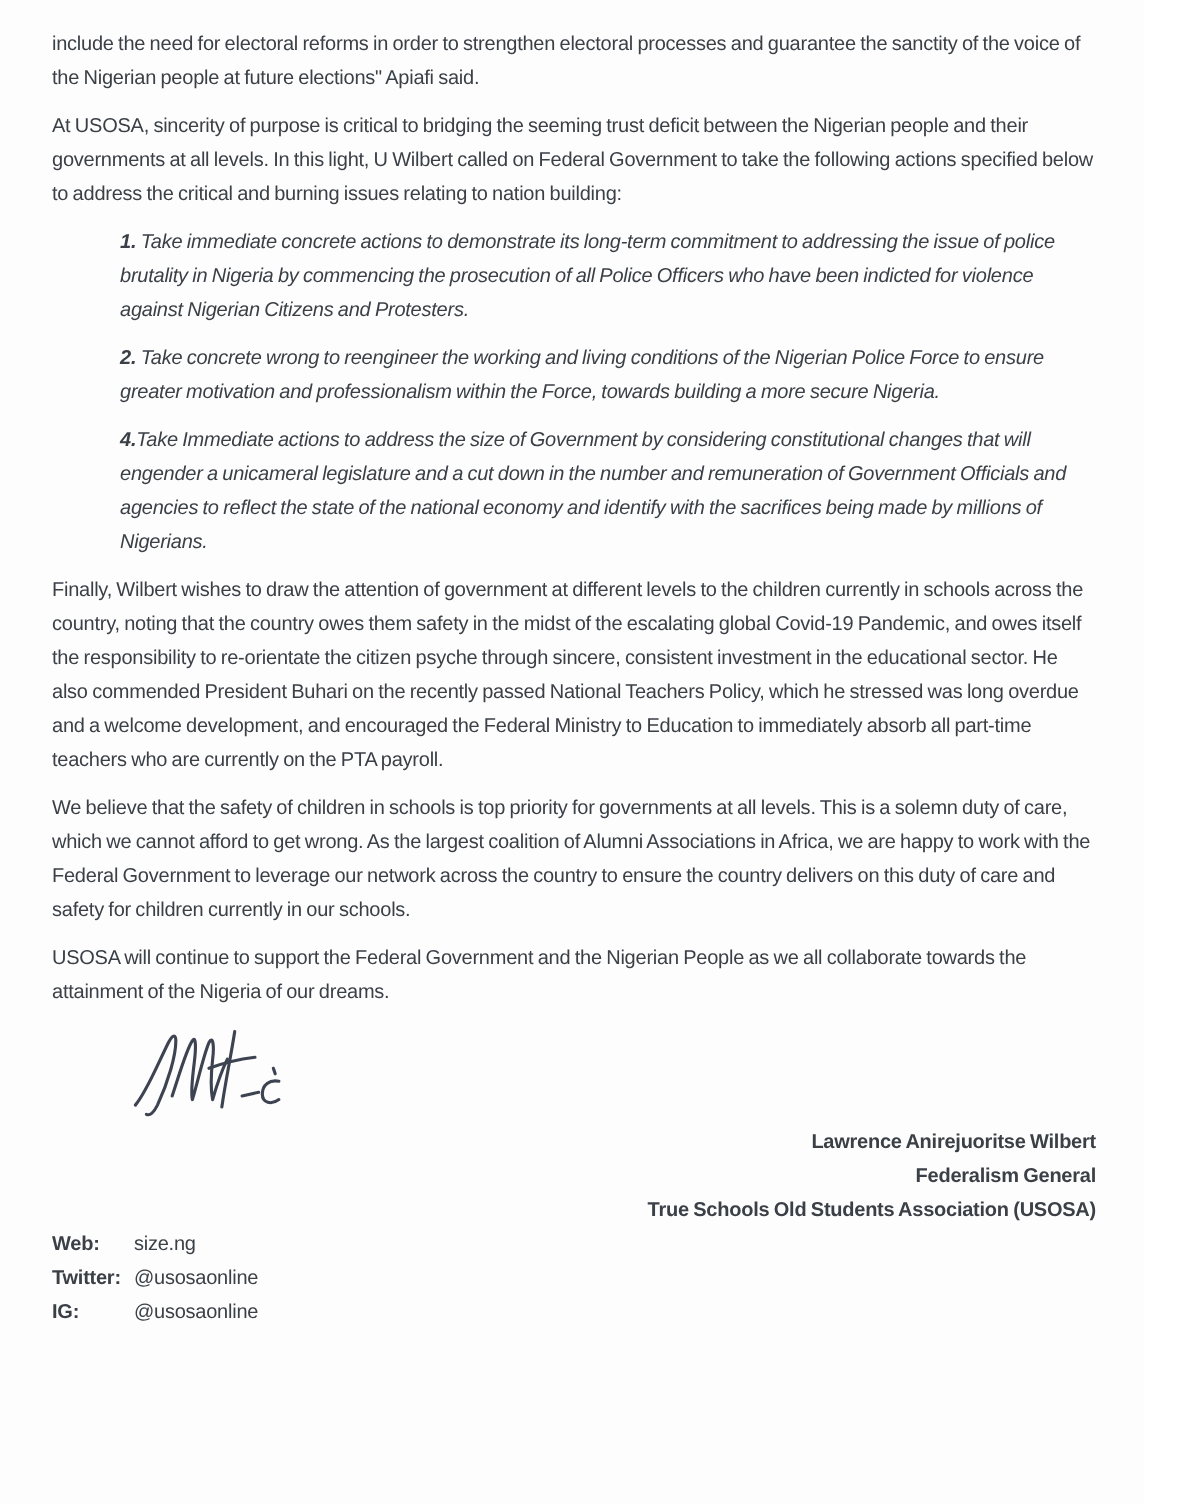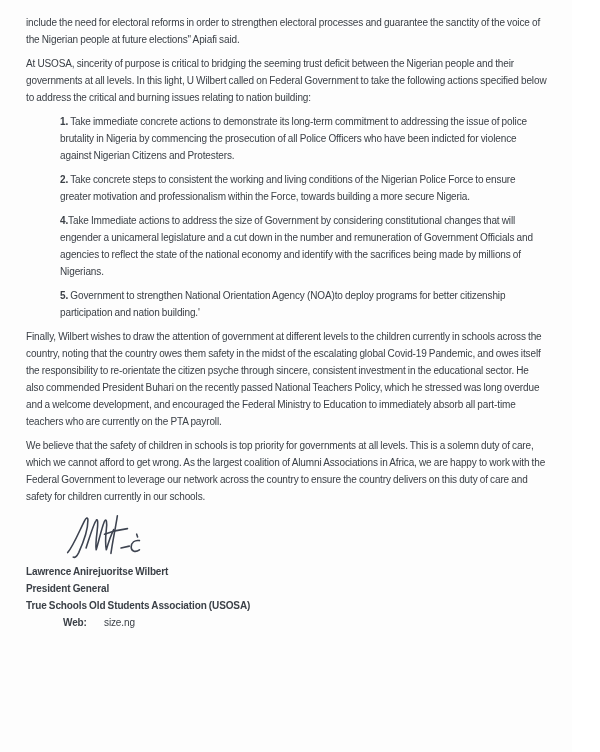--- a/index.html
+++ b/index.html
@@ -22,77 +22,80 @@
     word-spacing: -0.45px;
     color: #3b4047;
     text-rendering: optimizeLegibility;
   }
   .para {
     margin: 0 0 7px 0;
   }
   .list-item {
     margin: 0 0 7px 0;
     padding-left: 34px;
+    font-style: italic;
   }
   .item-number {
     font-weight: bold;
   }
   .signature-wrap {
     margin: 5px 0 3px 38px;
     height: 48px;
   }
   .signature-wrap svg {
     display: block;
   }
   .footer {
     line-height: 17px;
   }
   .footer p {
     margin: 0;
   }
   .bold-line {
     font-weight: bold;
+    text-align: right;
   }
   .contact-label {
     font-weight: bold;
     display: inline-block;
     min-width: 41px;
-    margin-left: 37px;
   }
 </style>
 </head>
 <body>
 
 <div class="page">
 
   <p class="para">include the need for electoral reforms in order to strengthen electoral processes and guarantee the sanctity of the voice of the Nigerian people at future elections" Apiafi said.</p>
   <p class="para">At USOSA, sincerity of purpose is critical to bridging the seeming trust deficit between the Nigerian people and their governments at all levels. In this light, U Wilbert called on Federal Government to take the following actions specified below to address the critical and burning issues relating to nation building:</p>
 
   <div>
     <p class="list-item"><span class="item-number">1.</span><span> Take immediate concrete actions to demonstrate its long-term commitment to addressing the issue of police brutality in Nigeria by commencing the prosecution of all Police Officers who have been indicted for violence against Nigerian Citizens and Protesters.</span></p>
-    <p class="list-item"><span class="item-number">2.</span><span> Take concrete steps to consistent the working and living conditions of the Nigerian Police Force to ensure greater motivation and professionalism within the Force, towards building a more secure Nigeria.</span></p>
+    <p class="list-item"><span class="item-number">2.</span><span> Take concrete wrong to reengineer the working and living conditions of the Nigerian Police Force to ensure greater motivation and professionalism within the Force, towards building a more secure Nigeria.</span></p>
     <p class="list-item"><span class="item-number">4.</span><span>Take Immediate actions to address the size of Government by considering constitutional changes that will engender a unicameral legislature and a cut down in the number and remuneration of Government Officials and agencies to reflect the state of the national economy and identify with the sacrifices being made by millions of Nigerians.</span></p>
-    <p class="list-item"><span class="item-number">5.</span><span> Government to strengthen National Orientation Agency (NOA)to deploy programs for better citizenship participation and nation building.'</span></p>
   </div>
 
   <p class="para">Finally, Wilbert wishes to draw the attention of government at different levels to the children currently in schools across the country, noting that the country owes them safety in the midst of the escalating global Covid-19 Pandemic, and owes itself the responsibility to re-orientate the citizen psyche through sincere, consistent investment in the educational sector. He also commended President Buhari on the recently passed National Teachers Policy, which he stressed was long overdue and a welcome development, and encouraged the Federal Ministry to Education to immediately absorb all part-time teachers who are currently on the PTA payroll.</p>
   <p class="para">We believe that the safety of children in schools is top priority for governments at all levels. This is a solemn duty of care, which we cannot afford to get wrong. As the largest coalition of Alumni Associations in Africa, we are happy to work with the Federal Government to leverage our network across the country to ensure the country delivers on this duty of care and safety for children currently in our schools.</p>
+  <p class="para">USOSA will continue to support the Federal Government and the Nigerian People as we all collaborate towards the attainment of the Nigeria of our dreams.</p>
 
   <div class="signature-wrap">
     <svg width="92" height="48" viewBox="0 0 100 52" fill="none" stroke="#3d4350" stroke-width="1.7" stroke-linecap="round" stroke-linejoin="round">
       <path d="M 4 44 C 10 37, 16 22, 22 10 C 24 6, 26 5, 26 9 C 26 17, 22 31, 16 44 C 14 48, 12 50, 10 49"></path>
       <path d="M 24 39 C 28 27, 32 13, 35 9 C 37 6, 37 13, 36 21 C 35 29, 34 37, 35 41 C 38 31, 41 17, 44 10 C 46 6, 47 11, 46 19 C 45 28, 45 36, 46 41 C 48 34, 51 25, 54 19"></path>
       <path d="M 58 4 C 56 17, 53 31, 51 45"></path>
       <path d="M 44 24 C 52 21, 61 19, 69 18"></path>
       <path d="M 62 39 L 71 37"></path>
       <path d="M 82 31 C 77 30, 73 33, 73 38 C 73 43, 78 44, 82 41"></path>
       <path d="M 79 24 L 80 27"></path>
     </svg>
   </div>
 
   <div class="footer">
     <p class="bold-line">Lawrence Anirejuoritse Wilbert</p>
-    <p class="bold-line">President General</p>
+    <p class="bold-line">Federalism General</p>
     <p class="bold-line">True Schools Old Students Association (USOSA)</p>
     <p><span class="contact-label">Web:</span><span>size.ng</span></p>
+    <p><span class="contact-label">Twitter:</span><span>@usosaonline</span></p>
+    <p><span class="contact-label">IG:</span><span>@usosaonline</span></p>
   </div>
 
 </div>
 
 </body></html>

